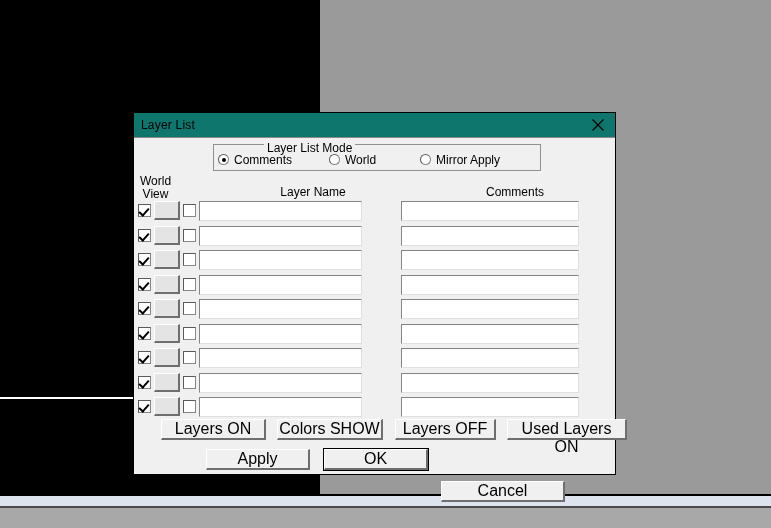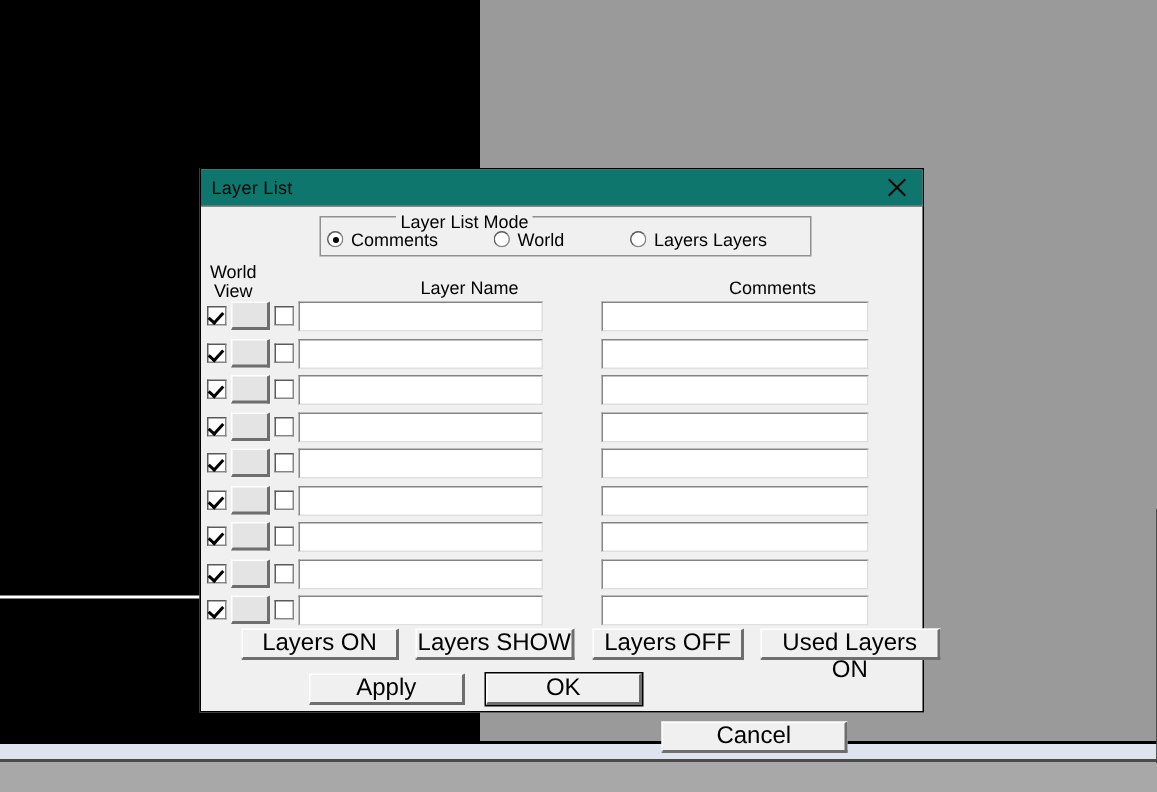--- a/index.html
+++ b/index.html
@@ -280,21 +280,21 @@
     <span class="groupbox-title">Layer List Mode</span>
 
     <div class="radio-row">
       <label class="radio-item r0 checked">
         <span class="radio-mark"></span><span>Comments</span>
       </label>
       <label class="radio-item r1">
         <span class="radio-mark"></span><span>World</span>
       </label>
       <label class="radio-item r2">
-        <span class="radio-mark"></span><span>Layers Layers</span>
+        <span class="radio-mark"></span><span>Mirror Apply</span>
       </label>
     </div>
 
     <div class="col-head world">
       <div>World</div>
       <div>View</div>
     </div>
     <div class="col-head lname">Layer Name</div>
     <div class="col-head cmts">Comments</div>
 
@@ -359,21 +359,21 @@
           <span class="chk world checked"></span>
           <span class="swatch" style="background: rgb(228, 228, 228);"></span>
           <span class="chk onoff"></span>
           <input class="txt name" type="text" style="">
           <input class="txt cmt" type="text" style="">
         </div>
       </div>
 
     <div class="btnrow1">
       <button class="btn b-on">Layers ON</button>
-      <button class="btn b-show">Layers SHOW</button>
+      <button class="btn b-show">Colors SHOW</button>
       <button class="btn b-off">Layers OFF</button>
       <button class="btn b-used">Used Layers ON</button>
     </div>
 
     <div class="btnrow2">
       <button class="btn b-apply">Apply</button>
       <button class="btn b-ok">OK</button>
       <button class="btn b-cancel">Cancel</button>
     </div>
 

